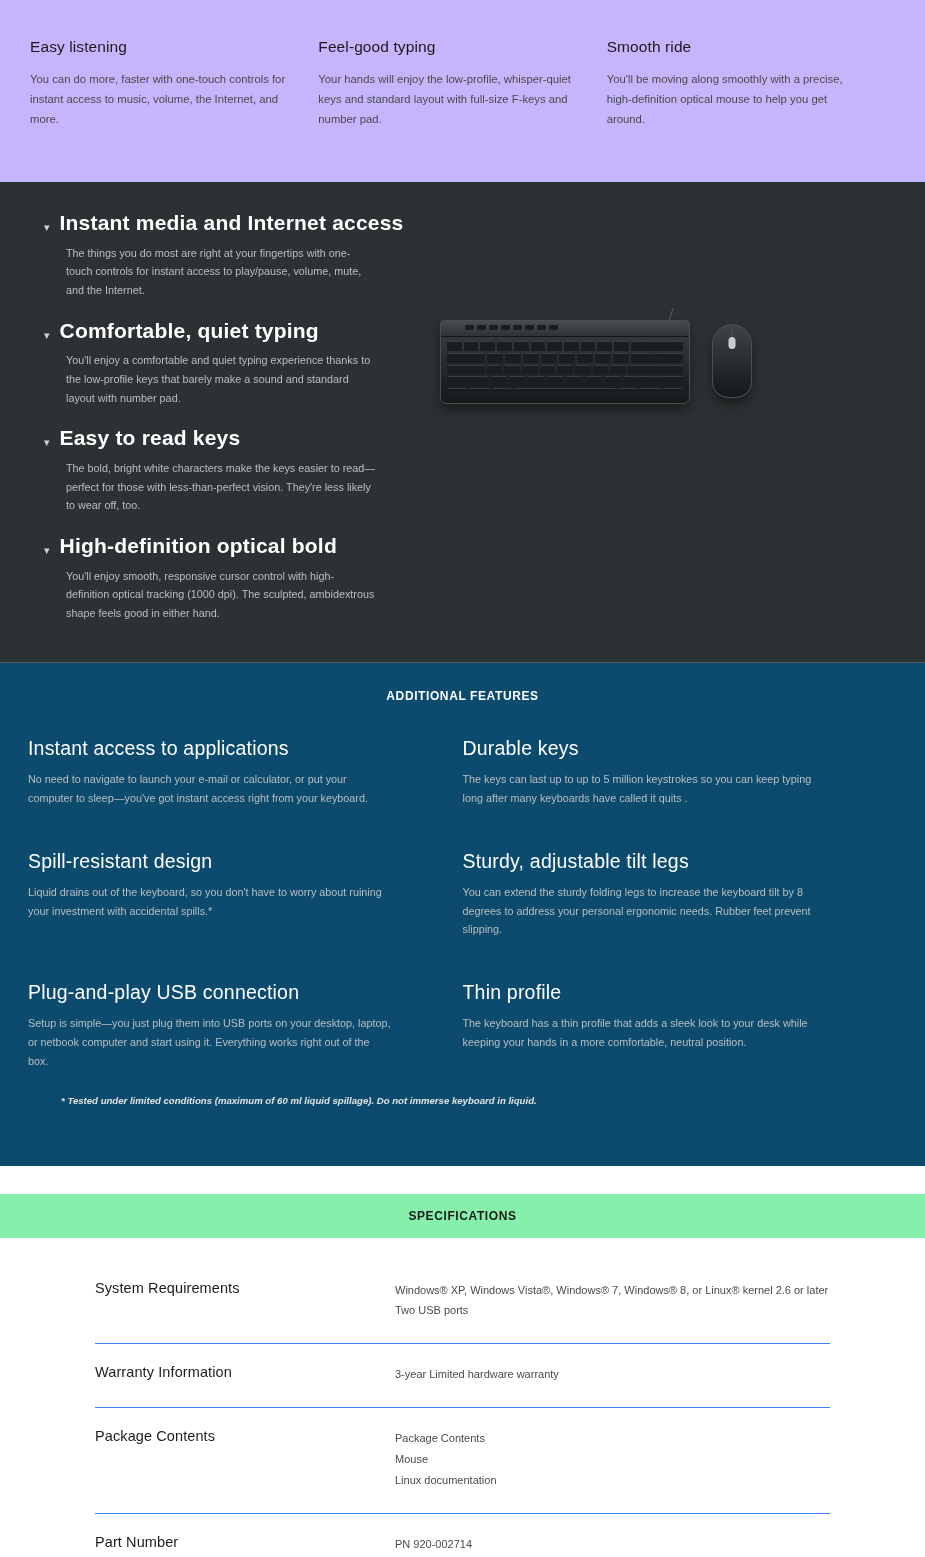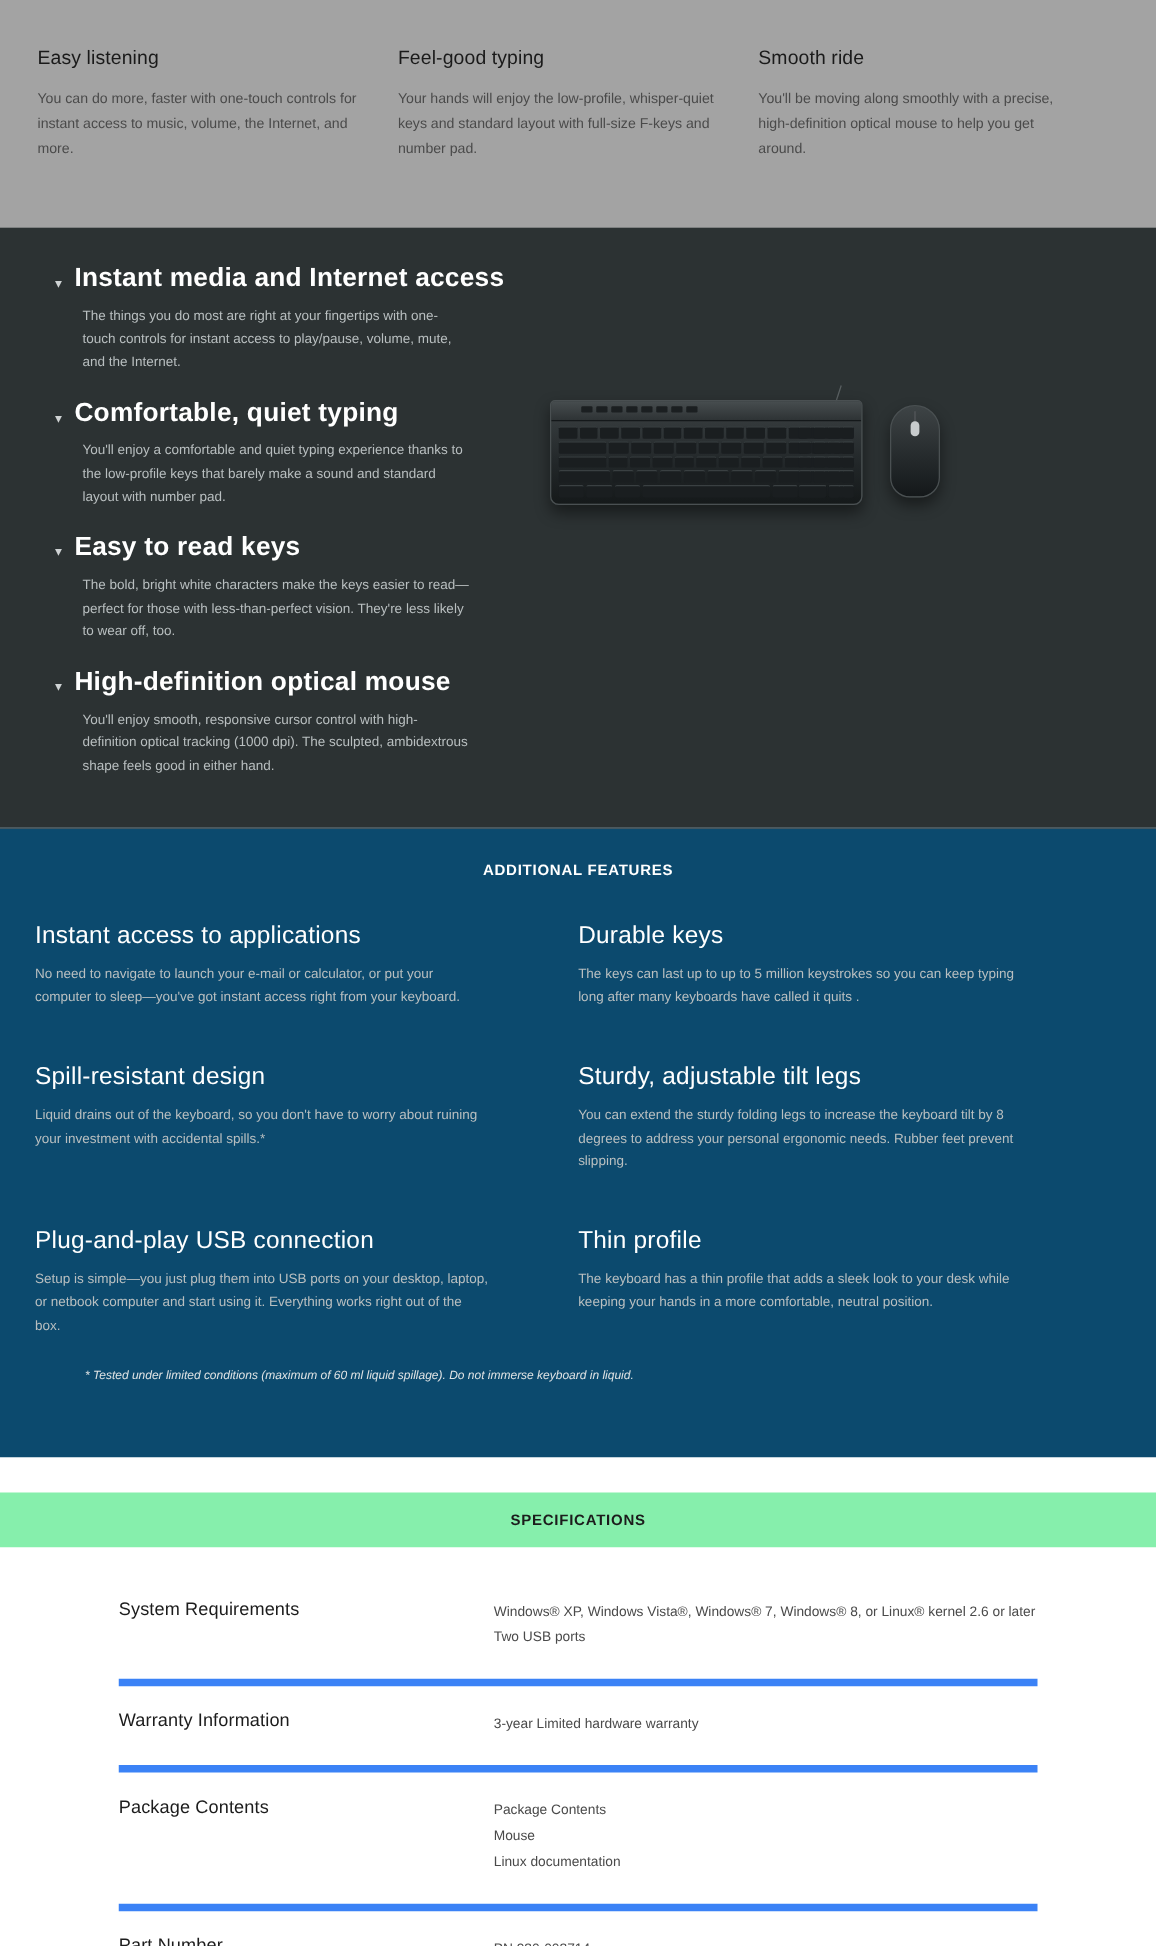--- a/index.html
+++ b/index.html
@@ -9,21 +9,21 @@
     font-family: "Liberation Sans", sans-serif;
     color: #222;
   }
   body { width: 925px; min-height: 1557px; position: relative; overflow: hidden; }
 
   
   .top-band {
     display: flex;
     padding: 38px 30px 0 30px;
     gap: 0;
-    background: #a3a3a3;
+    background: #c4b5fd;
     height: 182px;
   }
   .top-col { width: 293px; padding-right: 30px; }
   .top-col h3 {
     font-size: 15.5px;
     font-weight: 400;
     color: #1a1a1a;
     margin-bottom: 14px;
     letter-spacing: .1px;
   }
@@ -151,45 +151,46 @@
     color: #fff;
     margin-bottom: 10px;
     letter-spacing: .2px;
   }
   .addl-cell p {
     font-size: 10.8px;
     line-height: 1.74;
     color: #b9bfc0;
   }
   .footnote {
-    padding: 0 68px;
+    padding: 0 46px;
     font-size: 9.6px;
     font-style: italic;
-    font-weight: 400;
+    font-weight: 700;
     color: #dfe3e4;
     margin-top: -18px;
+    margin-left: 15px;
   }
 
   
   .spec-gap { height: 28px; background:#fff; }
   .spec-head {
     background: #86efac;
     text-align: center;
     padding: 15px 0;
     font-size: 12px;
     letter-spacing: .6px;
     font-weight: 600;
     color: #1c1c1c;
   }
   .spec-body { background:#fff; padding: 22px 0 10px 0; }
   .spec-row {
     display: flex;
     padding: 20px 0 22px 0;
     margin: 0 95px;
-    border-bottom: 6px solid #3b82f6;
+    border-bottom: 1px solid #3b82f6;
   }
   .spec-row.last { border-bottom: none; }
   .spec-label {
     width: 300px;
     font-size: 14.5px;
     font-weight: 400;
     color: #1c1c1c;
     letter-spacing: .1px;
   }
   .spec-value { flex: 1; font-size: 11px; line-height: 1.9; color: #4a4a4a; }
@@ -237,21 +238,21 @@
         <div class="feat-head">
           <span class="caret">▾</span>
           <span class="feat-title">Easy to read keys</span>
         </div>
         <p class="feat-body">The bold, bright white characters make the keys easier to read—perfect for those with less-than-perfect vision. They're less likely to wear off, too.</p>
       </div>
 
       <div class="feat-item">
         <div class="feat-head">
           <span class="caret">▾</span>
-          <span class="feat-title">High-definition optical mouse</span>
+          <span class="feat-title">High-definition optical bold</span>
         </div>
         <p class="feat-body">You'll enjoy smooth, responsive cursor control with high-definition optical tracking (1000 dpi). The sculpted, ambidextrous shape feels good in either hand.</p>
       </div>
 
     </div>
 
     <div class="device-art">
       <div class="kb-stage">
         <div class="kb-cable"></div>
         <div class="kb">

